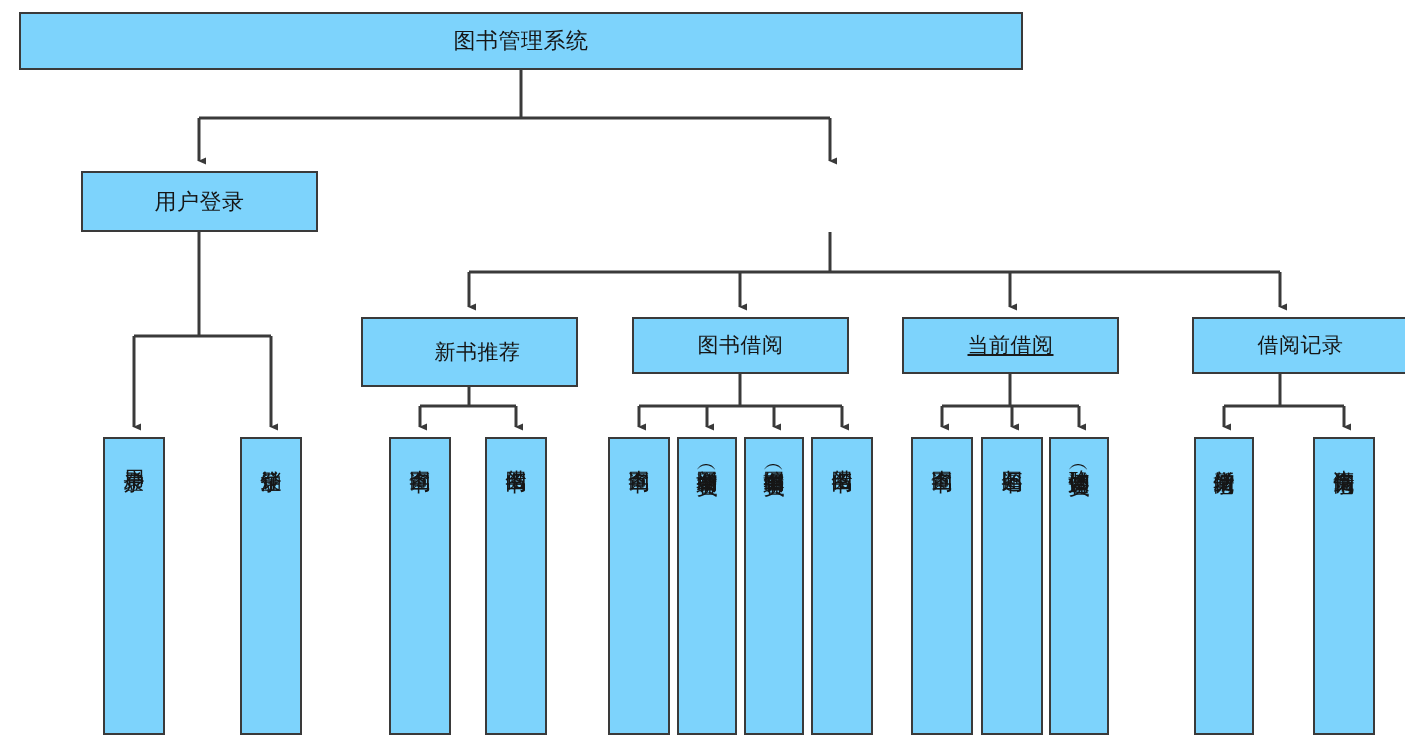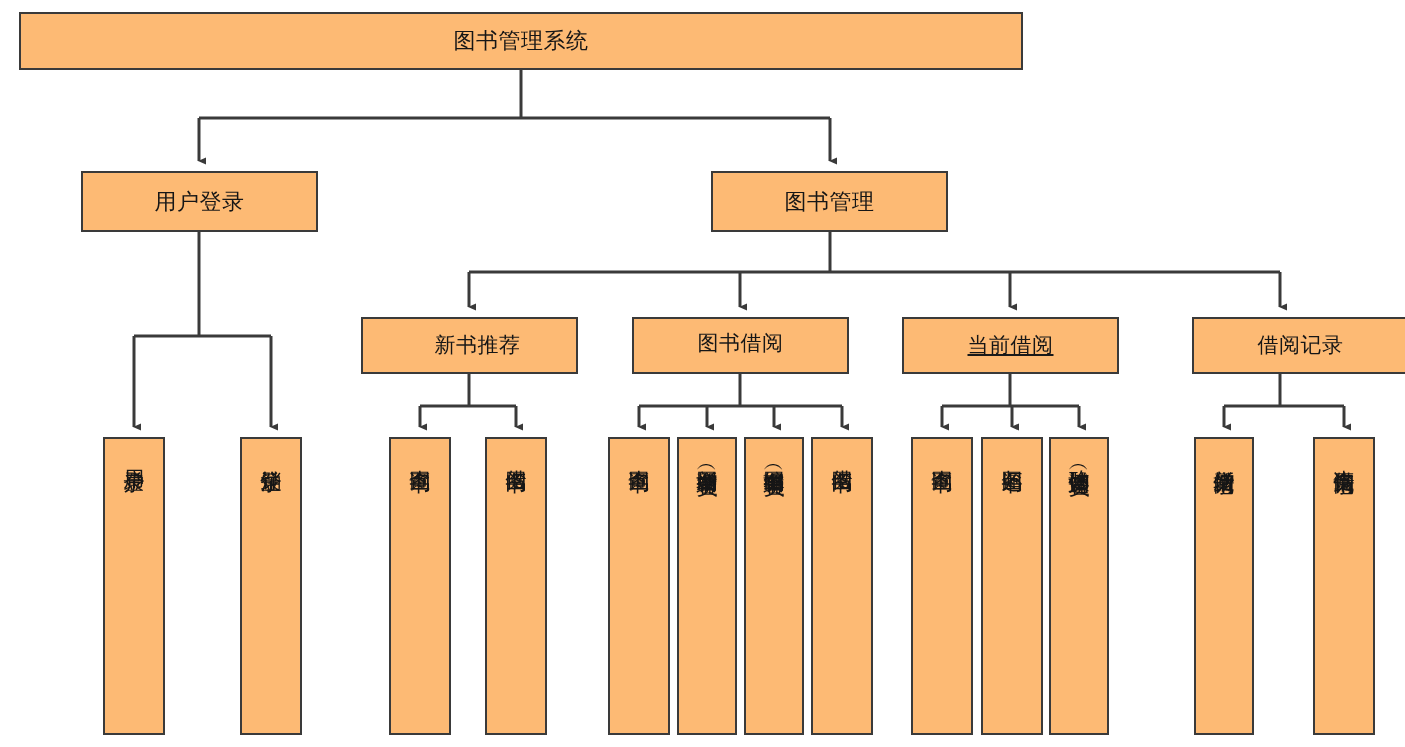--- a/index.html
+++ b/index.html
@@ -17,21 +17,21 @@
   }
   #edges{
     position:absolute;
     left:0; top:0;
     width:1405px; height:747px;
     pointer-events:none;
   }
   .node{
     position:absolute;
     box-sizing:border-box;
-    background:#fdba74;
+    background:#7dd3fc;
     border:2.5px solid #3a3a3a;
     display:flex;
     align-items:center;
     justify-content:center;
     text-align:right;
     z-index:2;
   }
   .node-label{
     font-size:21px;
     line-height:1.25;
@@ -123,29 +123,26 @@
   </svg>
 
   <div class="node level0" style="left:19px;top:12px;width:1004px;height:58px;">
     <span class="node-label">图书管理系统</span>
   </div>
 
   <div class="node level1" style="left:81px;top:171px;width:237px;height:61px;">
     <span class="node-label">用户登录</span>
   </div>
 
-  <div class="node level1" style="left:711px;top:171px;width:237px;height:61px;">
-    <span class="node-label">图书管理</span>
-  </div>
-
-  <div class="node level2" style="left:361px;top:317px;width:217px;height:57px;padding-left:16px;">
+
+  <div class="node level2" style="left:361px;top:317px;width:217px;height:70px;padding-left:16px;">
     <span class="node-label">新书推荐</span>
   </div>
 
-  <div class="node level2" style="left:632px;top:317px;width:217px;height:57px;font-family:Liberation Mono, monospace;">
+  <div class="node level2" style="left:632px;top:317px;width:217px;height:57px;">
     <span class="node-label">图书借阅</span>
   </div>
 
   <div class="node level2" style="left:902px;top:317px;width:217px;height:57px;text-decoration:underline;">
     <span class="node-label">当前借阅</span>
   </div>
 
   <div class="node level2" style="left:1172px;top:317px;width:217px;height:57px;margin-left:20px;">
     <span class="node-label">借阅记录</span>
   </div>

